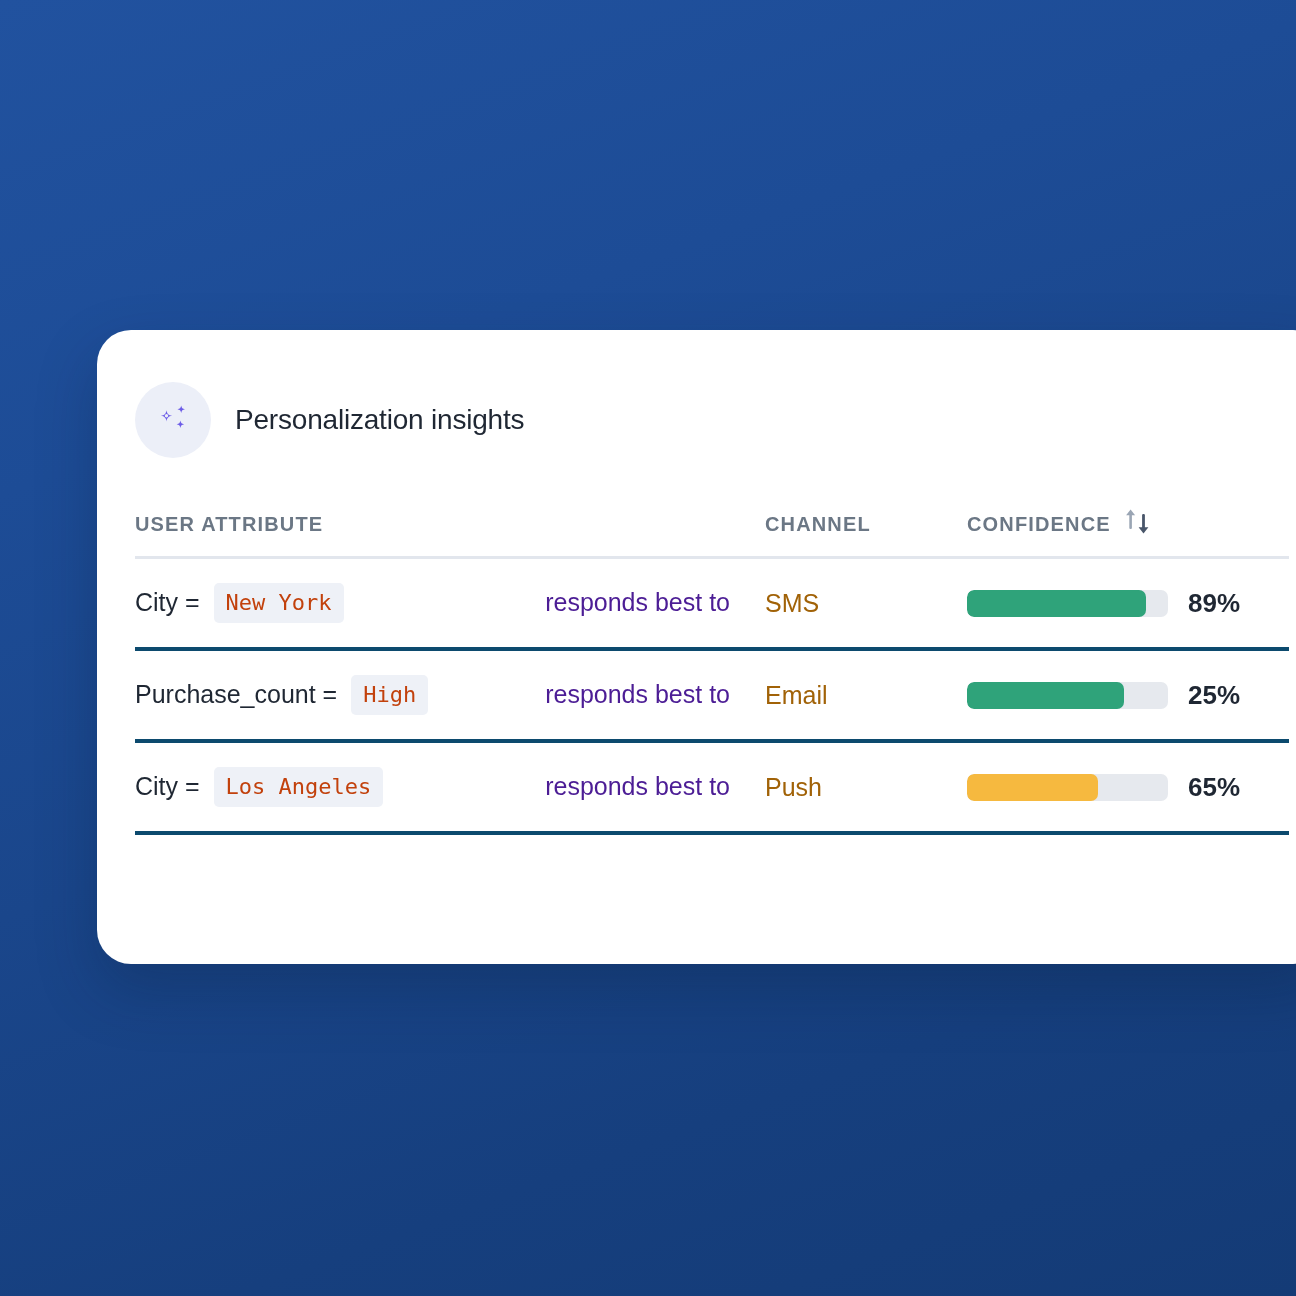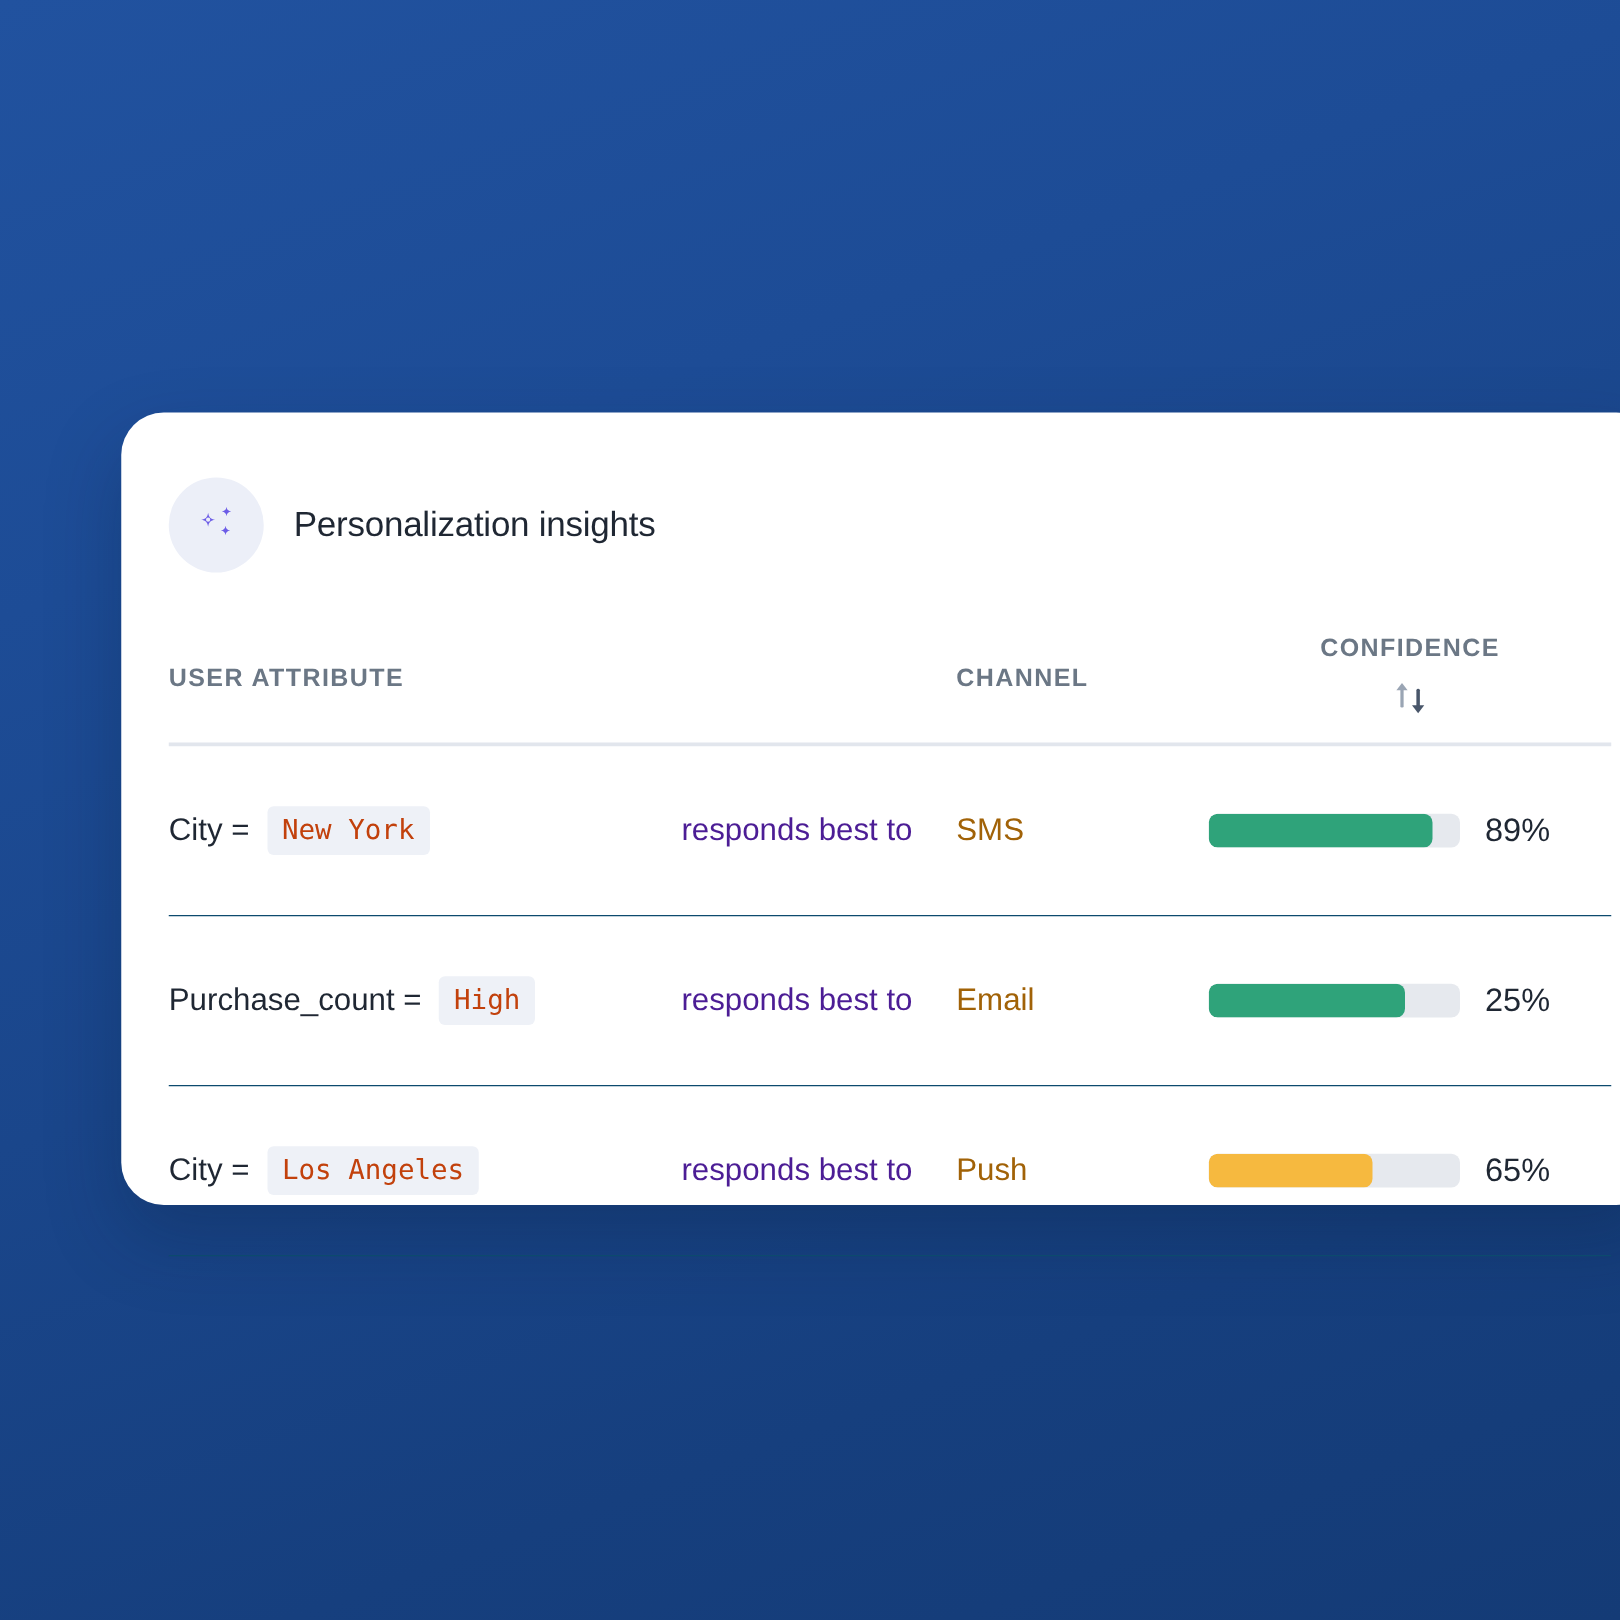--- a/index.html
+++ b/index.html
@@ -77,28 +77,27 @@
     font-weight: 700;
     letter-spacing: 1.15px;
     color: #6b7785;
     white-space: nowrap;
   }
 
   .th-confidence {
     display: flex;
     align-items: center;
     gap: 14px;
-    flex-direction: column;
   }
 
   .sort-icon { display: block; }
 
   .table-row {
-    height: 136px;
-    border-bottom: 1px solid #0c4a6e;
+    height: 92px;
+    border-bottom: 4px solid #0c4a6e;
   }
 
   .attr-cell {
     display: flex;
     align-items: center;
     font-size: 25px;
     color: #1f2733;
     white-space: nowrap;
   }
 
@@ -147,20 +146,21 @@
 
   .bar-fill {
     height: 100%;
     border-radius: 7px;
   }
 
   .pct-label {
     font-size: 26px;
     color: #1f2733;
     white-space: nowrap;
+    font-weight: bold;
   }
 </style>
 </head>
 <body>
 
 <div id="insights-card">
 
   <div class="card-header">
     <div class="sparkle-badge">
       <svg width="44" height="44" viewBox="0 0 44 44" aria-hidden="true">

